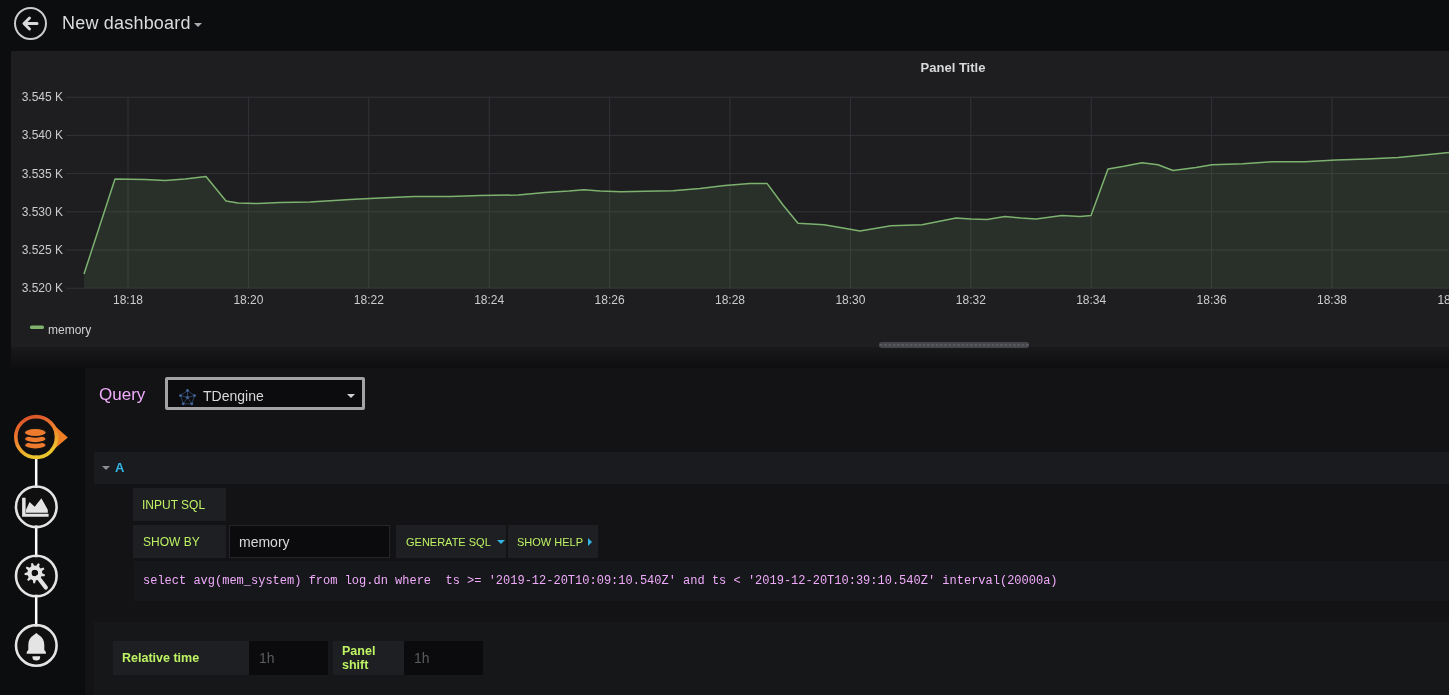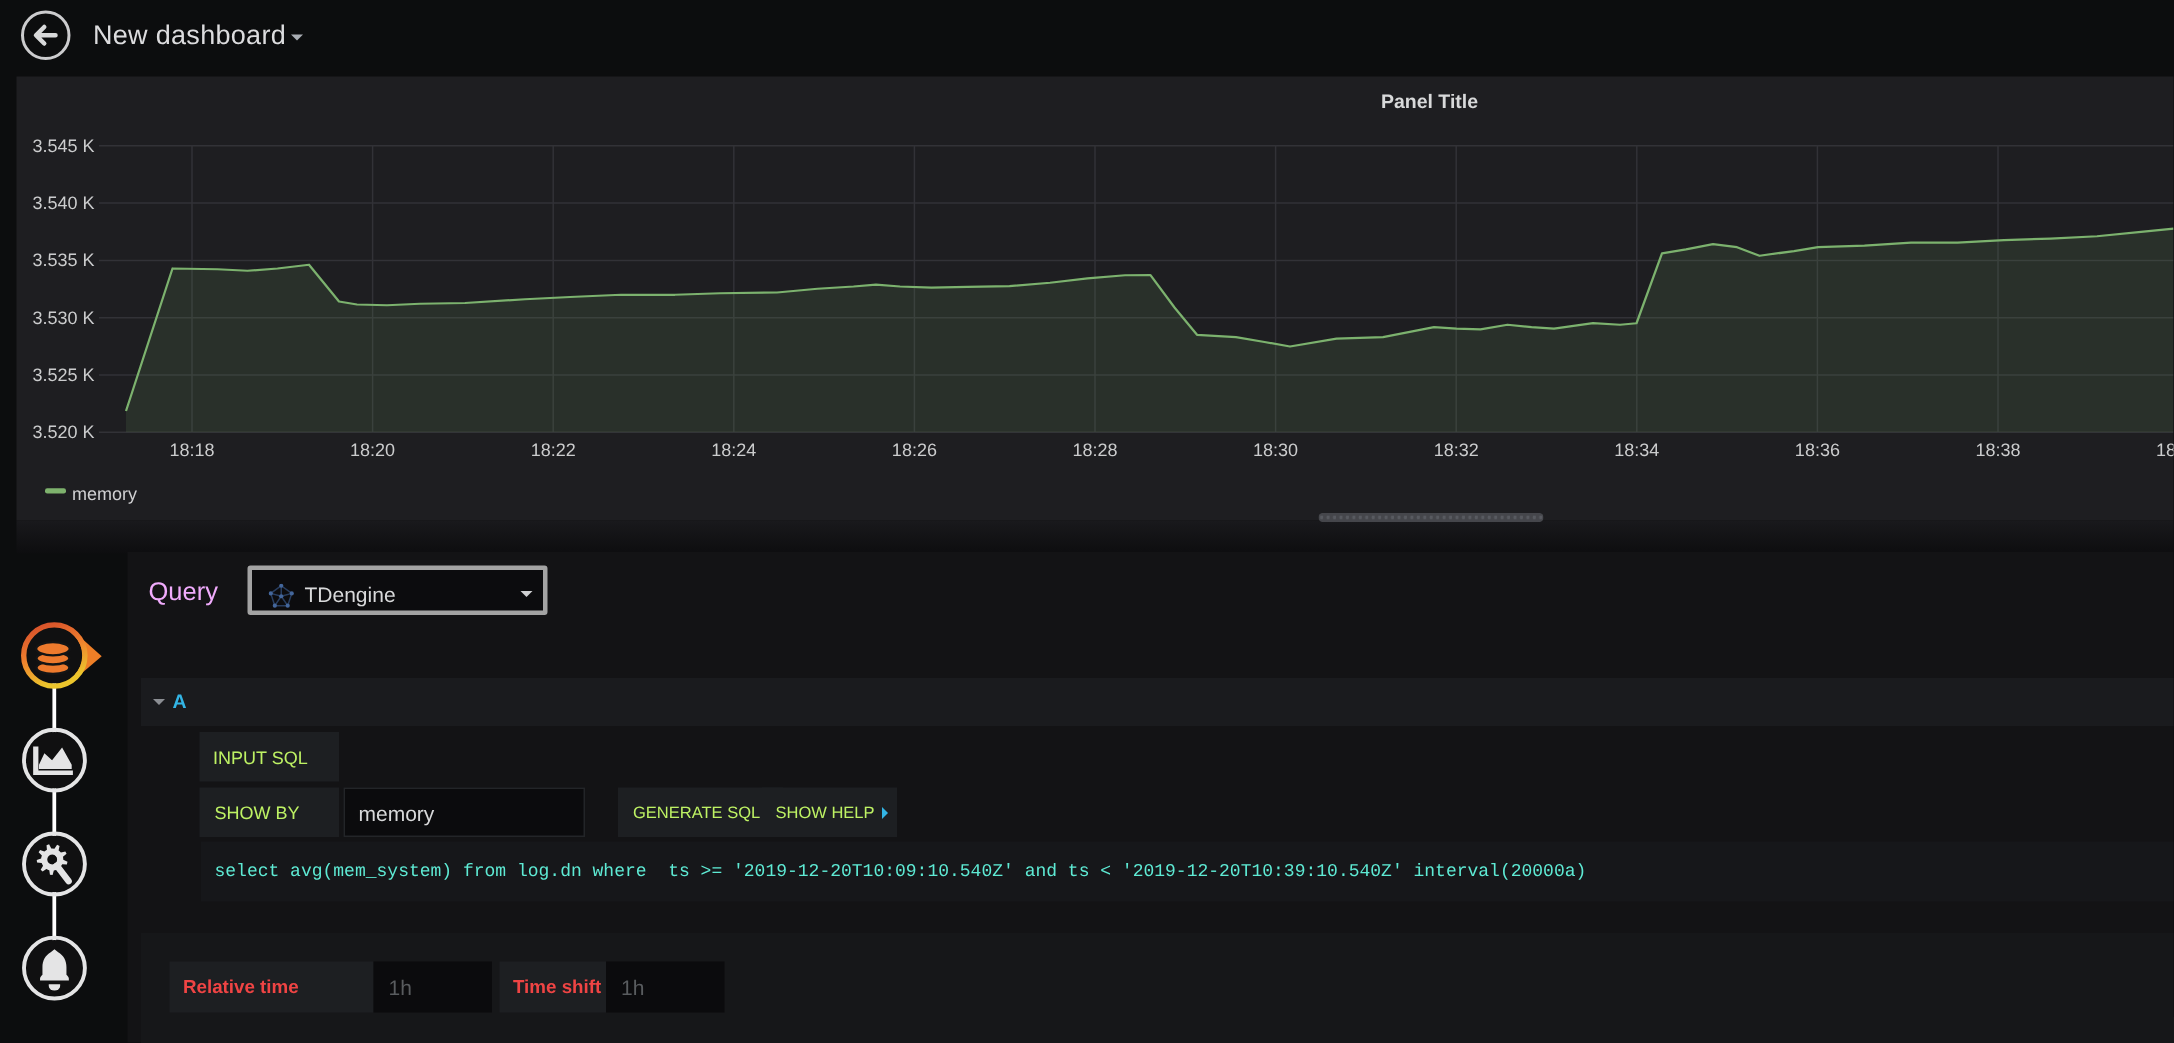--- a/index.html
+++ b/index.html
@@ -27,28 +27,28 @@
 #acaret { left:8px; top:14px; width:0; height:0; border:4px solid transparent; border-top-color:#8b8e93; }
 #aletter { left:21px; top:8px; font-size:13px; font-weight:bold; color:#33b5e5; }
 .flabel { background:rgba(29,31,34,0.99); color:#bef264; font-weight:normal; font-size:12px;
   display:flex; align-items:center; height:33px; white-space:nowrap; }
 .finput { background:rgba(14,14,16,0.99); color:#d8d9da; font-size:14px; display:flex; align-items:center;
   height:33px; white-space:pre; }
 #lbl-input { left:48px; top:120px; width:93px; padding-left:9px; }
 #in-sql { left:144px; top:120px; width:1220px; padding-left:9px; }
 #lbl-alias { left:48px; top:157px; width:93px; padding-left:10px; }
 #in-alias { left:144px; top:157px; width:161px; padding-left:9px; background:rgba(11,11,13,0.99); border:1px solid #232528; }
-#btn-gen { left:327px; top:157px; width:110px; padding-left:10px; font-size:11px;align-items:center; }
+#btn-gen { left:311px; top:157px; width:110px; padding-left:10px; font-size:11px;align-items:center; }
 #btn-help { left:423px; top:157px; width:90px; padding-left:9px; font-size:11px; }
 .bcaret { display:inline-block; width:0; height:0; border:4px solid transparent; border-top-color:#33b5e5; margin-left:6px; position:relative; top:2px; }
 .rcaret { display:inline-block; width:0; height:0; border:4px solid transparent; border-left-color:#33b5e5; margin-left:5px; position:relative; top:0px; }
 #rawband { left:49px; top:193px; width:1315px; height:40px; background:#16171a; display:flex; align-items:center; }
-#rawband span { font-family:"Liberation Mono", monospace; font-size:12px; color:#5eead4; padding-left:9px; white-space:pre; }
+#rawband span { font-family:"Liberation Mono", monospace; font-size:12px; color:#f0abfc; padding-left:9px; white-space:pre; }
 #timebox { left:9px; top:254px; width:1355px; height:81px; background:#161719; }
-.tlabel { background:rgba(29,31,34,0.99); color:#ef4444; font-weight:bold; font-size:12.5px; display:flex; align-items:center; height:34px; }
+.tlabel { background:rgba(29,31,34,0.99); color:#bef264; font-weight:bold; font-size:12.5px; display:flex; align-items:center; height:34px; }
 .tinput { background:rgba(11,11,13,0.99); color:#595c5f; font-size:14px; display:flex; align-items:center; height:34px; }
 #lbl-rel { left:19px; top:19px; width:136px; padding-left:9px; }
 #in-rel { left:155px; top:19px; width:79px; padding-left:10px; }
 #lbl-shift { left:239px; top:19px; width:71px; padding-left:9px; }
 #in-shift { left:310px; top:19px; width:79px; padding-left:10px; }
 </style>
 </head>
 <body>
 
 <div class="abs" id="back">
@@ -195,16 +195,16 @@
   <div class="abs flabel" id="lbl-alias">SHOW BY</div>
   <div class="abs finput" id="in-alias">memory</div>
   <div class="abs flabel" id="btn-gen">GENERATE SQL<span class="bcaret"></span></div>
   <div class="abs flabel" id="btn-help">SHOW HELP<span class="rcaret"></span></div>
   <div class="abs" id="rawband">
       <span>select avg(mem_system) from log.dn where  ts &gt;= '2019-12-20T10:09:10.540Z' and ts &lt; '2019-12-20T10:39:10.540Z' interval(20000a)</span>
     </div>
   <div class="abs" id="timebox">
     <div class="abs tlabel" id="lbl-rel">Relative time</div>
     <div class="abs tinput" id="in-rel">1h</div>
-    <div class="abs tlabel" id="lbl-shift">Time shift</div>
+    <div class="abs tlabel" id="lbl-shift">Panel shift</div>
     <div class="abs tinput" id="in-shift">1h</div>
   </div>
 </div>
 
 </body></html>

